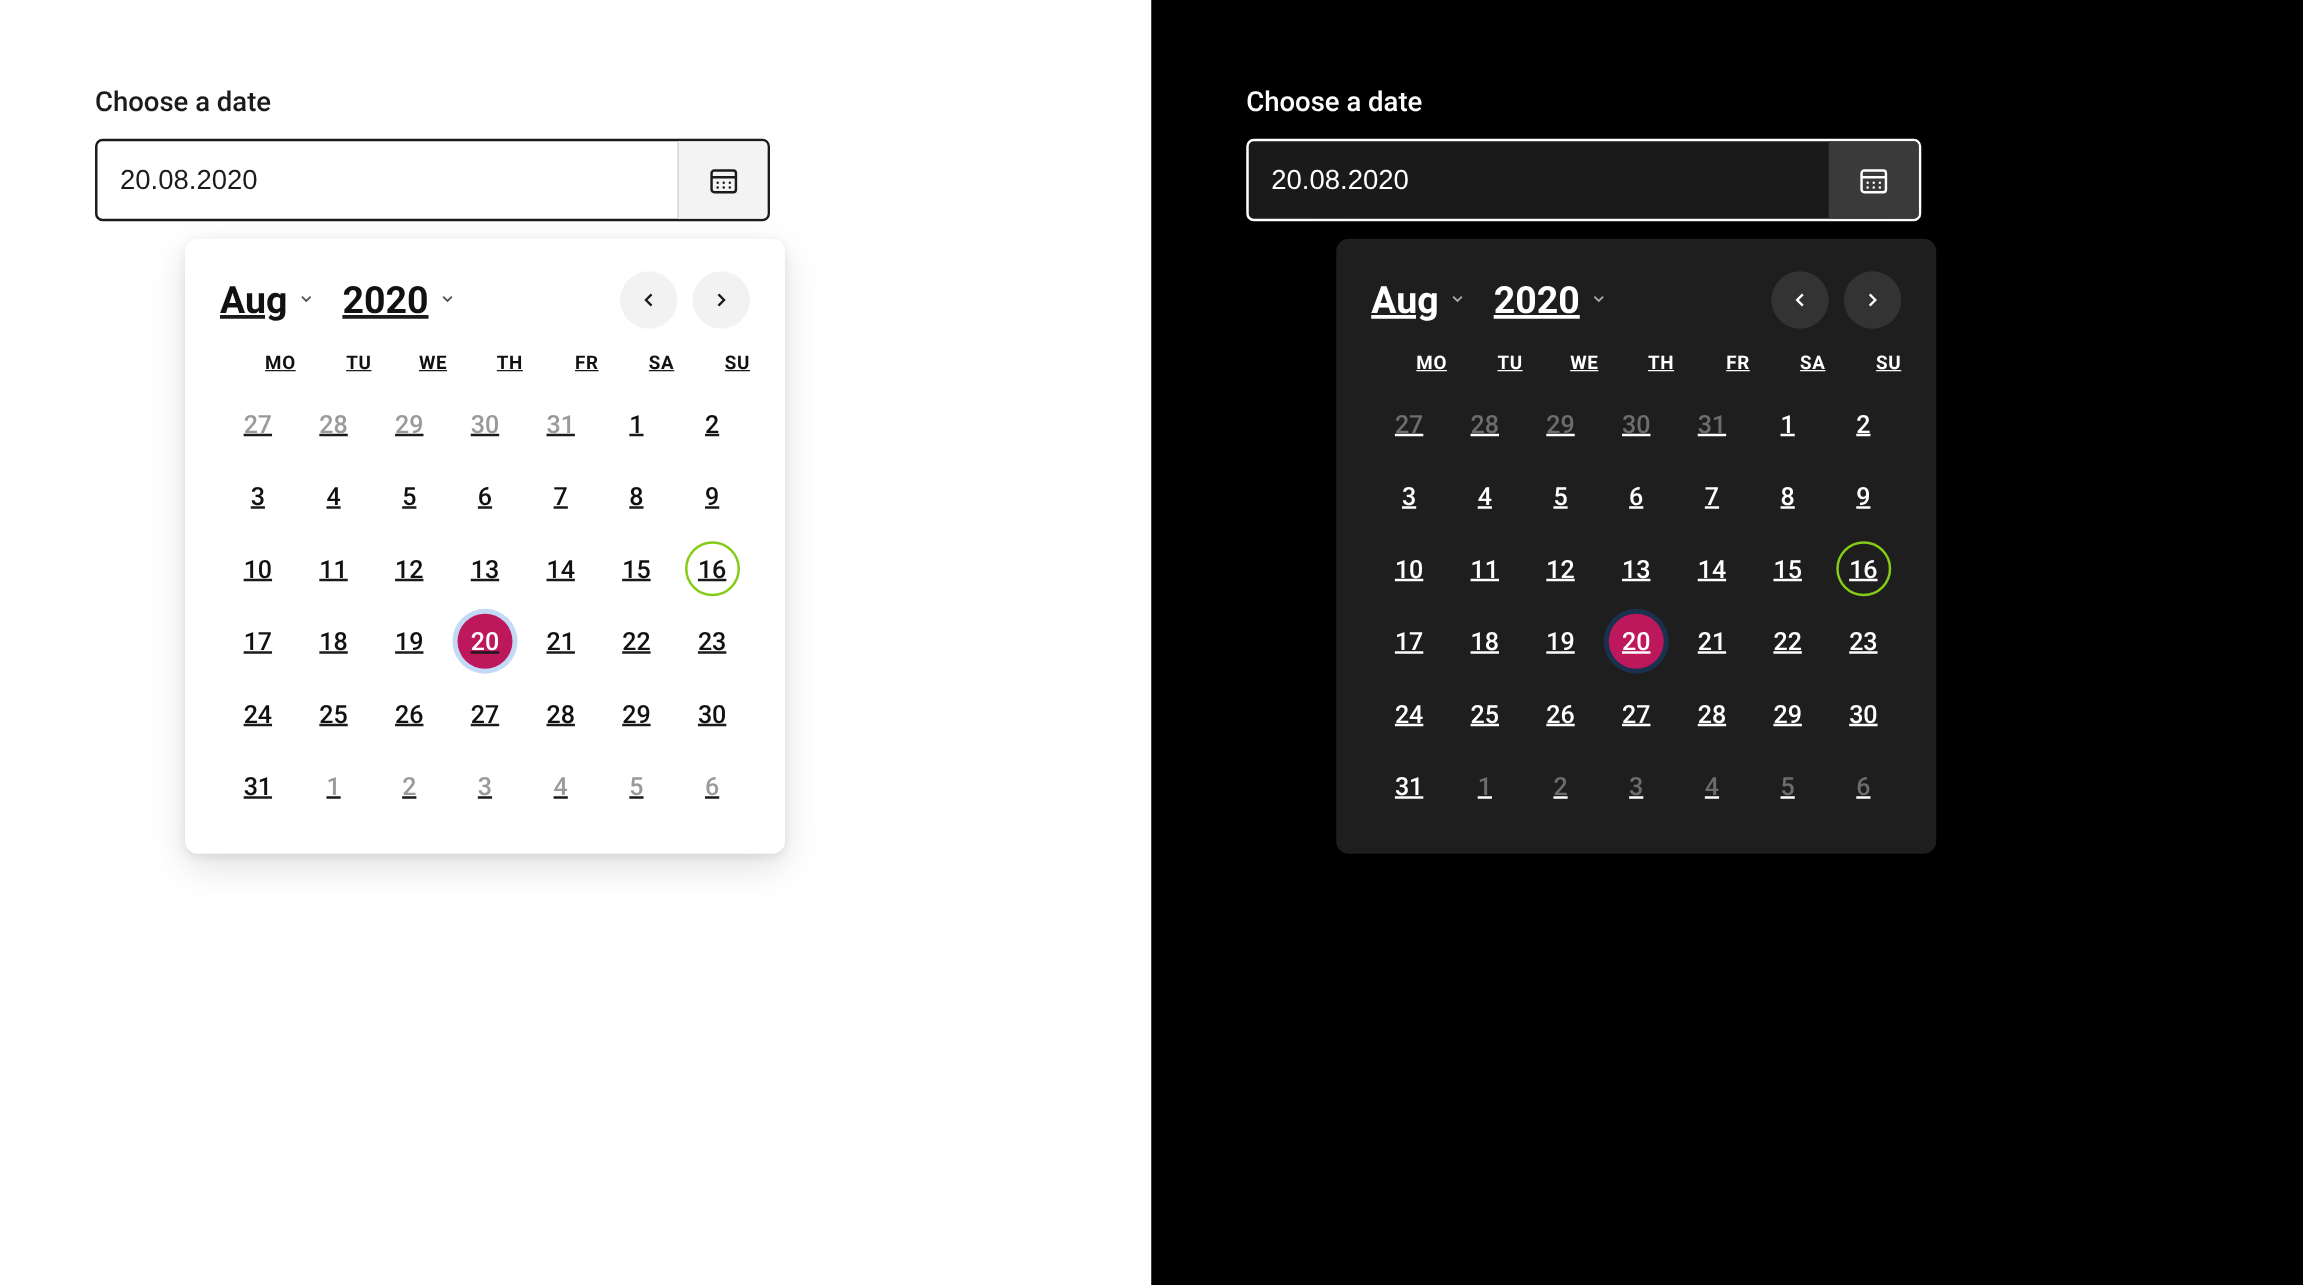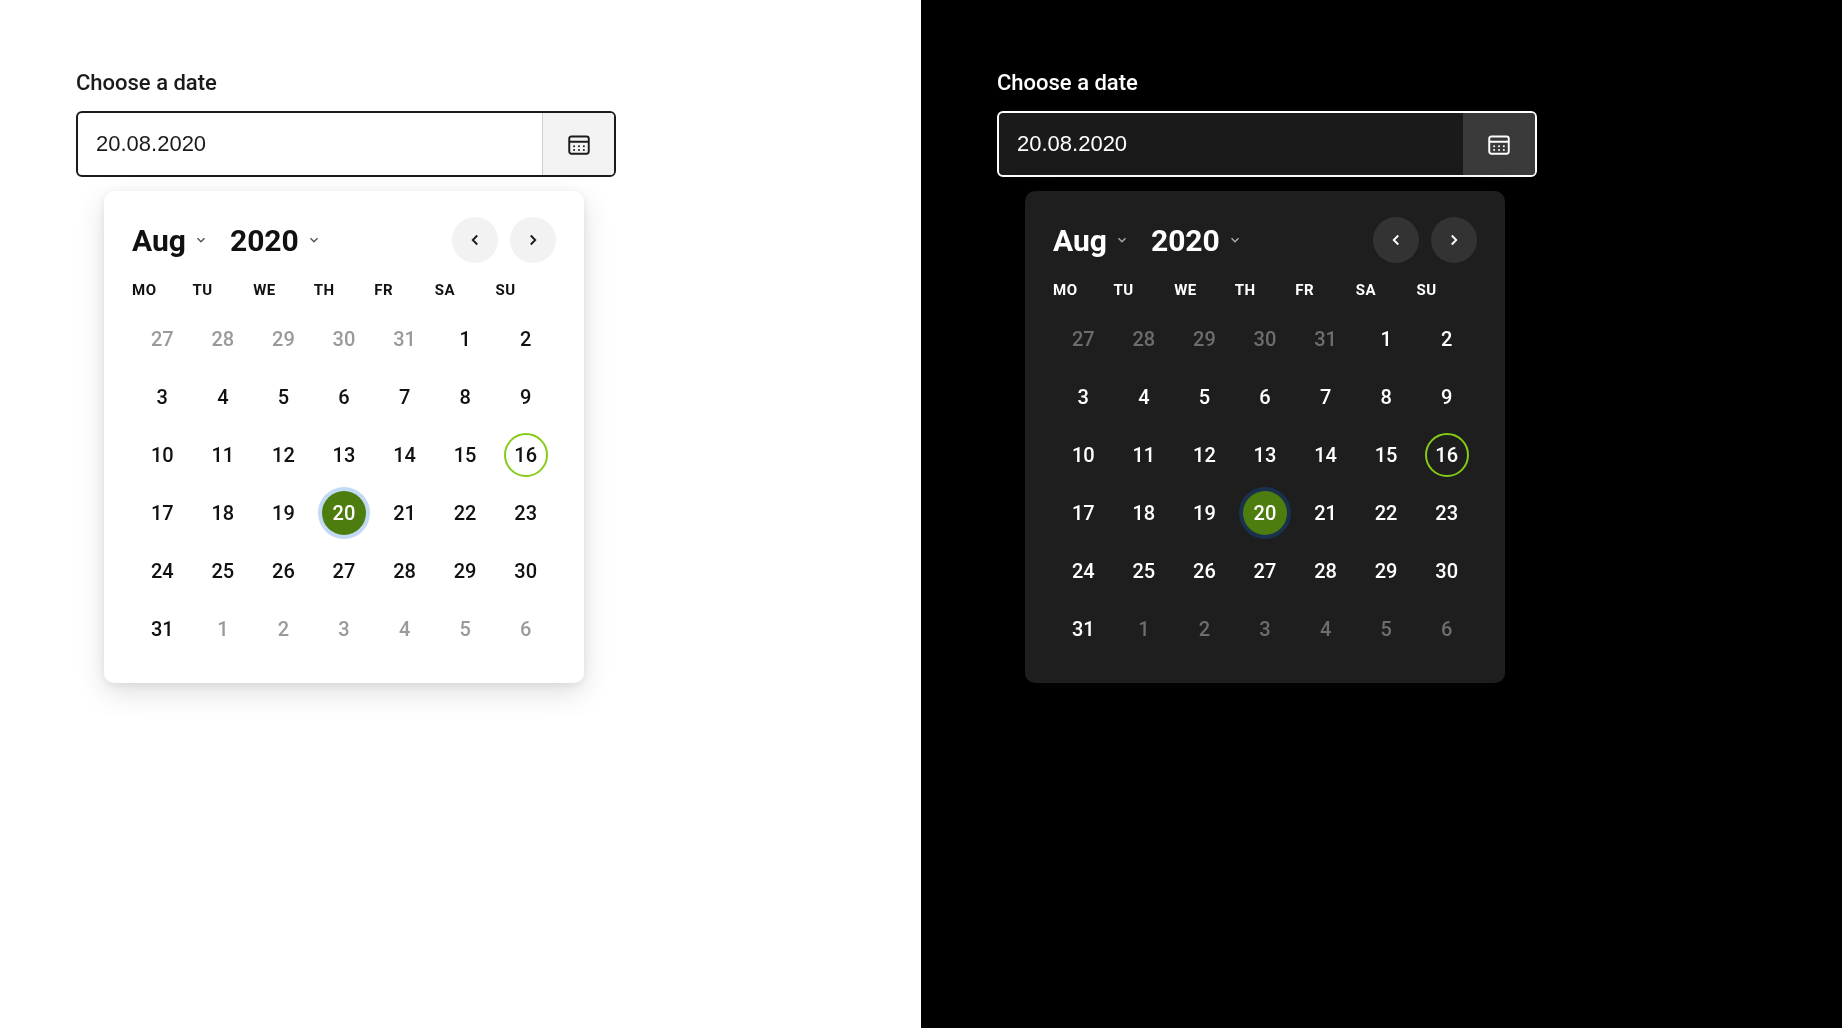--- a/index.html
+++ b/index.html
@@ -53,24 +53,25 @@
     align-items: center;
     justify-content: center;
     border: none;
     cursor: pointer;
   }
   .light .field-btn { background: #f3f3f3; border-left: 1px solid #cfcfcf; color: #1b1b1b; }
   .dark  .field-btn { background: #3a3a3a; color: #ffffff; }
 
   .popover {
     margin-top: 14px;
-    margin-left: 28px;
+    margin-left: 72px;
     width: 480px;
     border-radius: 10px;
     padding: 26px 28px 30px 28px;
+    text-decoration: underline;
   }
   .light .popover {
     background: #ffffff;
     box-shadow: 0 10px 30px rgba(0,0,0,0.12), 0 2px 8px rgba(0,0,0,0.08);
   }
   .dark .popover {
     background: #1e1e1e;
     box-shadow: 0 10px 30px rgba(0,0,0,0.6);
   }
 
@@ -118,21 +119,21 @@
     align-items: center;
     justify-content: center;
     cursor: pointer;
   }
   .light .nav-btn { background: #f2f2f2; color: #1b1b1b; }
   .dark  .nav-btn { background: #333333; color: #ffffff; }
 
   .grid {
     display: grid;
     grid-template-columns: repeat(7, 1fr);
-    text-align: left;
+    text-align: right;
     row-gap: 10px;
   }
   .dow {
     font-size: 15px;
     font-weight: 700;
     letter-spacing: 0.5px;
     padding-bottom: 6px;
   }
   .light .dow { color: #111; }
   .dark  .dow { color: #fff; }
@@ -157,21 +158,21 @@
     height: 44px;
     border-radius: 50%;
     display: flex;
     align-items: center;
     justify-content: center;
   }
   .day.today .circle {
     border: 2px solid #84cc16;
   }
   .day.selected .circle {
-    background: #4d7c0f;
+    background: #be185d;
     color: #fff;
     box-shadow: 0 0 0 4px rgba(10,107,216,0.25);
   }
 
   svg { display: block; }
 </style>
 </head>
 <body>
 
 <div class="pane light">

